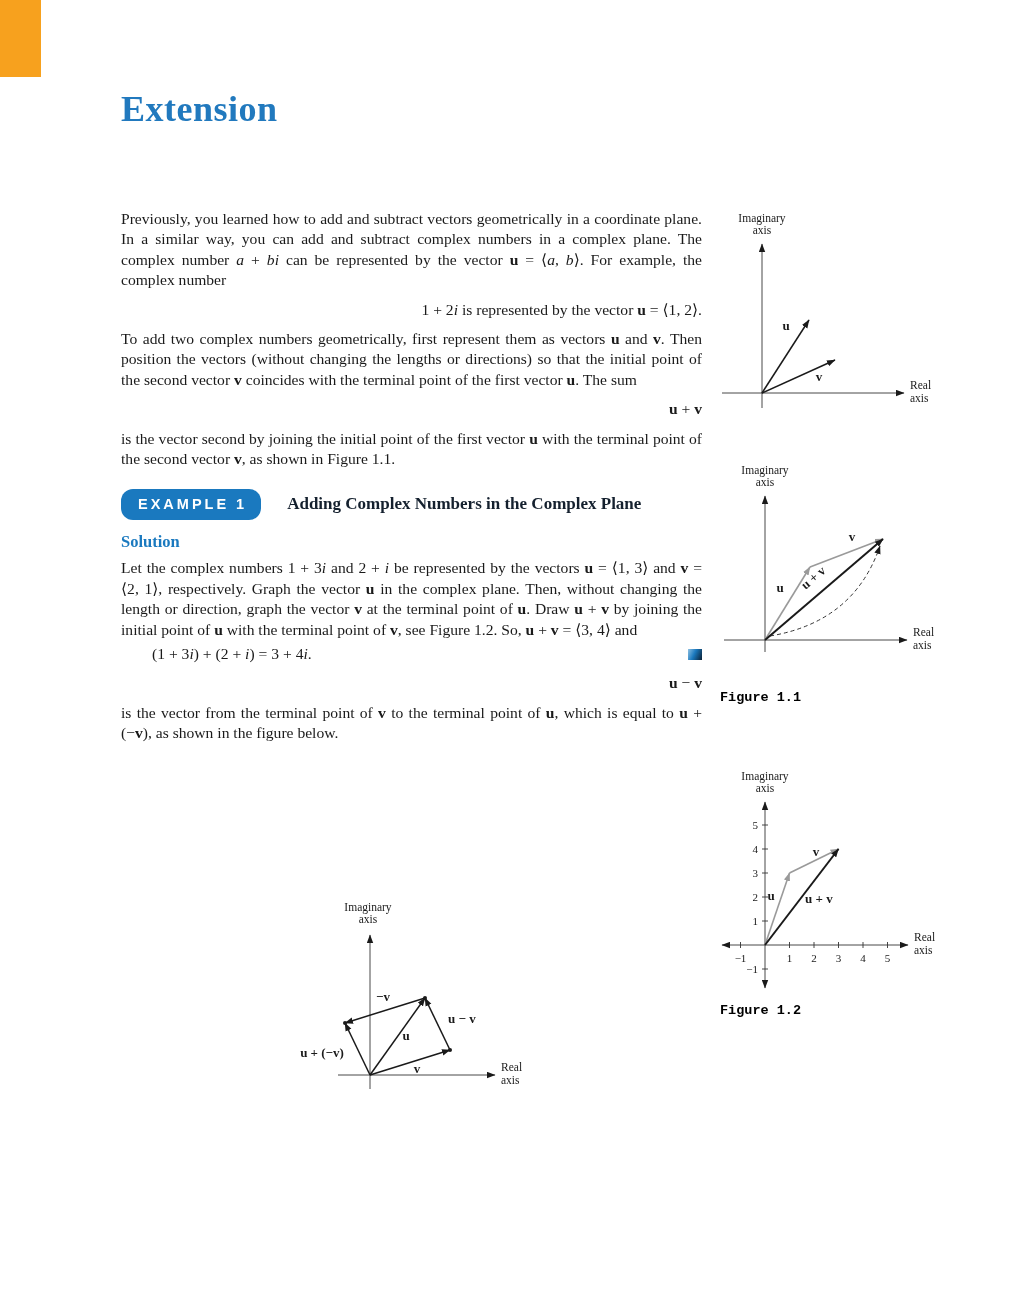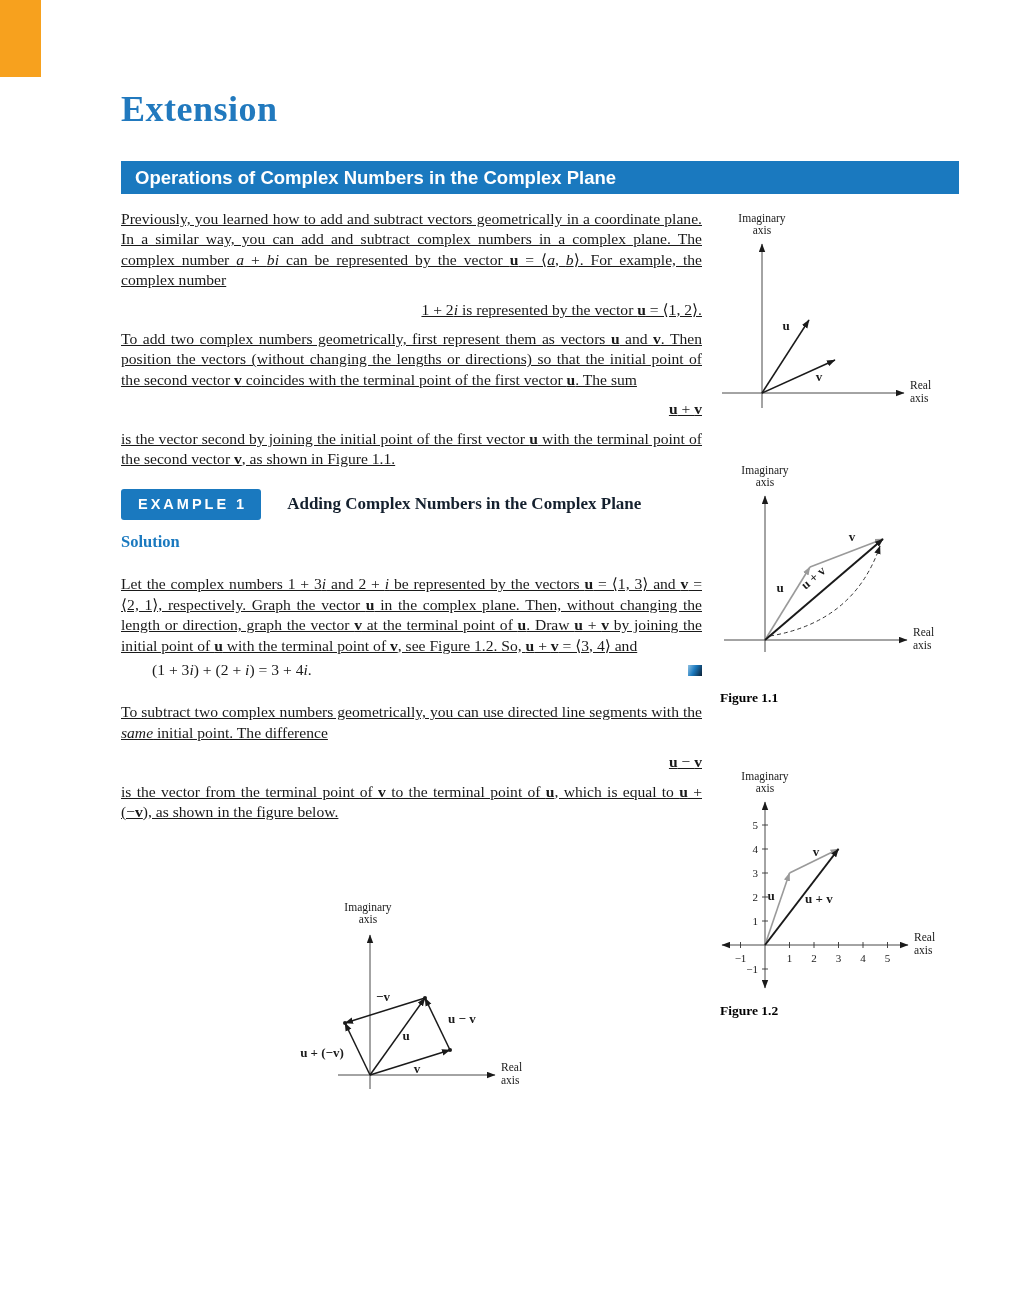--- a/index.html
+++ b/index.html
@@ -18,46 +18,46 @@
     position:absolute; left:121px; top:161px; width:838px; height:33px;
     background:#1A79BF; color:#fff;
     font-family:"Liberation Sans","DejaVu Sans",sans-serif;
     font-weight:bold; font-size:18.5px; line-height:33px; padding-left:14px;
     white-space:nowrap;
   }
   .main {
     position:absolute; left:121px; top:209px; width:581px;
     font-size:15.6px; line-height:20.4px; text-align:justify;
   }
-  .para { margin:0;text-decoration:underline; }
+  .para { margin:0; }
   .m-line { margin:9px 0 9px 31px; text-align:right; }
   .gap-22 { margin-top:22px; }
   .example-head { display:flex; align-items:center; margin-top:20px; }
   .badge {
     background:#1A79BF; color:#fff;
     font-family:"Liberation Sans","DejaVu Sans",sans-serif;
     font-weight:bold; font-size:14.5px; letter-spacing:3px;
-    padding:5px 14px 5px 17px; border-radius:3px; white-space:nowrap;
+    padding:5px 14px 5px 17px; border-radius:12px; white-space:nowrap;
   }
   .ex-title { margin-left:26px; font-weight:bold; font-size:17px; color:#14202e; white-space:nowrap; }
   .find-line { margin-top:17px; text-align:left; }
   .solution-head { color:#1A79BF; font-weight:bold; font-size:16.5px; margin-top:12px; }
-  .sol-para { margin-top:22px; }
+  .sol-para { margin-top:6px; }
   .eq-row {
     display:flex; justify-content:space-between; align-items:center;
     margin:4px 0 0 31px; text-align:left;
   }
   .qed {
     width:14px; height:11px; flex:0 0 auto;
     background:linear-gradient(115deg,#8fc1e3 0%,#1b79be 45%,#0b1f33 100%);
   }
   .fig { position:absolute; }
   .fig-caption {
     position:absolute; left:720px;
-    font-family:Liberation Serif, serif;
+    font-family:Liberation Mono, monospace;
     font-weight:bold; font-size:13.5px; color:#000;
   }
   .cap11 { top:690px; }
   .cap12 { top:1003px; }
   svg { overflow:visible; }
   svg text {
     font-family:"Liberation Serif","DejaVu Serif",serif;
     fill:#1a1a1a;
   }
   .ax-lab { font-size:11.5px; }
@@ -72,23 +72,20 @@
 </style>
 </head>
 <body>
 
 <div class="page">
 
   <div class="corner"></div>
 
   <h1 class="title">Extension</h1>
 
-  <div class="banner">
-    <span>Operations of Complex Numbers in the Complex Plane</span>
-  </div>
 
   <div class="main">
     <p class="para"><span>Previously, you learned how to add and subtract vectors geometrically in a coordinate plane. In a similar way, you can add and subtract complex numbers in a complex plane. The complex number </span><span style="font-style: italic;">a</span><span> + </span><span style="font-style: italic;">bi</span><span> can be represented by the vector </span><span style="font-weight: bold;">u</span><span> = ⟨</span><span style="font-style: italic;">a</span><span>, </span><span style="font-style: italic;">b</span><span>⟩. For example, the complex number</span></p>
     <p class="para m-line"><span>1 + 2</span><span style="font-style: italic;">i</span><span> is represented by the vector </span><span style="font-weight: bold;">u</span><span> = ⟨1, 2⟩.</span></p>
     <p class="para"><span>To add two complex numbers geometrically, first represent them as vectors </span><span style="font-weight: bold;">u</span><span> and </span><span style="font-weight: bold;">v</span><span>. Then position the vectors (without changing the lengths or directions) so that the initial point of the second vector </span><span style="font-weight: bold;">v</span><span> coincides with the terminal point of the first vector </span><span style="font-weight: bold;">u</span><span>. The sum</span></p>
     <p class="para m-line"><span style="font-weight: bold;">u</span><span> + </span><span style="font-weight: bold;">v</span></p>
     <p class="para"><span>is the vector second by joining the initial point of the first vector </span><span style="font-weight: bold;">u</span><span> with the terminal point of the second vector </span><span style="font-weight: bold;">v</span><span>, as shown in Figure 1.1.</span></p>
 
     <div class="example-head">
       <span class="badge">EXAMPLE 1</span>
@@ -98,21 +95,20 @@
 
     <p class="solution-head">Solution</p>
 
     <p class="para sol-para"><span>Let the complex numbers 1 + 3</span><span style="font-style: italic;">i</span><span> and 2 + </span><span style="font-style: italic;">i</span><span> be represented by the vectors </span><span style="font-weight: bold;">u</span><span> = ⟨1, 3⟩ and </span><span style="font-weight: bold;">v</span><span> = ⟨2, 1⟩, respectively. Graph the vector </span><span style="font-weight: bold;">u</span><span> in the complex plane. Then, without changing the length or direction, graph the vector </span><span style="font-weight: bold;">v</span><span> at the terminal point of </span><span style="font-weight: bold;">u</span><span>. Draw </span><span style="font-weight: bold;">u</span><span> + </span><span style="font-weight: bold;">v</span><span> by joining the initial point of </span><span style="font-weight: bold;">u</span><span> with the terminal point of </span><span style="font-weight: bold;">v</span><span>, see Figure 1.2. So, </span><span style="font-weight: bold;">u</span><span> + </span><span style="font-weight: bold;">v</span><span> = ⟨3, 4⟩ and</span></p>
 
     <div class="eq-row">
       <span><span>(1 + 3</span><span style="font-style: italic;">i</span><span>) + (2 + </span><span style="font-style: italic;">i</span><span>) = 3 + 4</span><span style="font-style: italic;">i</span><span>.</span></span>
       <span class="qed"></span>
     </div>
 
-    <p class="para gap-22"><span>To subtract two complex numbers geometrically, you can use directed line segments with the </span><span style="font-style: italic;">same</span><span> initial point. The difference</span></p>
     <p class="para m-line"><span style="font-weight: bold;">u</span><span> − </span><span style="font-weight: bold;">v</span></p>
     <p class="para"><span>is the vector from the terminal point of </span><span style="font-weight: bold;">v</span><span> to the terminal point of </span><span style="font-weight: bold;">u</span><span>, which is equal to </span><span style="font-weight: bold;">u</span><span> + (−</span><span style="font-weight: bold;">v</span><span>), as shown in the figure below.</span></p>
   </div>
 
   <svg class="fig" style="left:712px; top:208px;" width="240" height="210" viewBox="0 0 240 210">
     <defs>
       <marker id="ahA" markerUnits="userSpaceOnUse" markerWidth="9" markerHeight="7" refX="8" refY="3.5" orient="auto">
         <path d="M0,0.3 L8.5,3.5 L0,6.7 Z" fill="#1a1a1a"></path>
       </marker>
     </defs>

